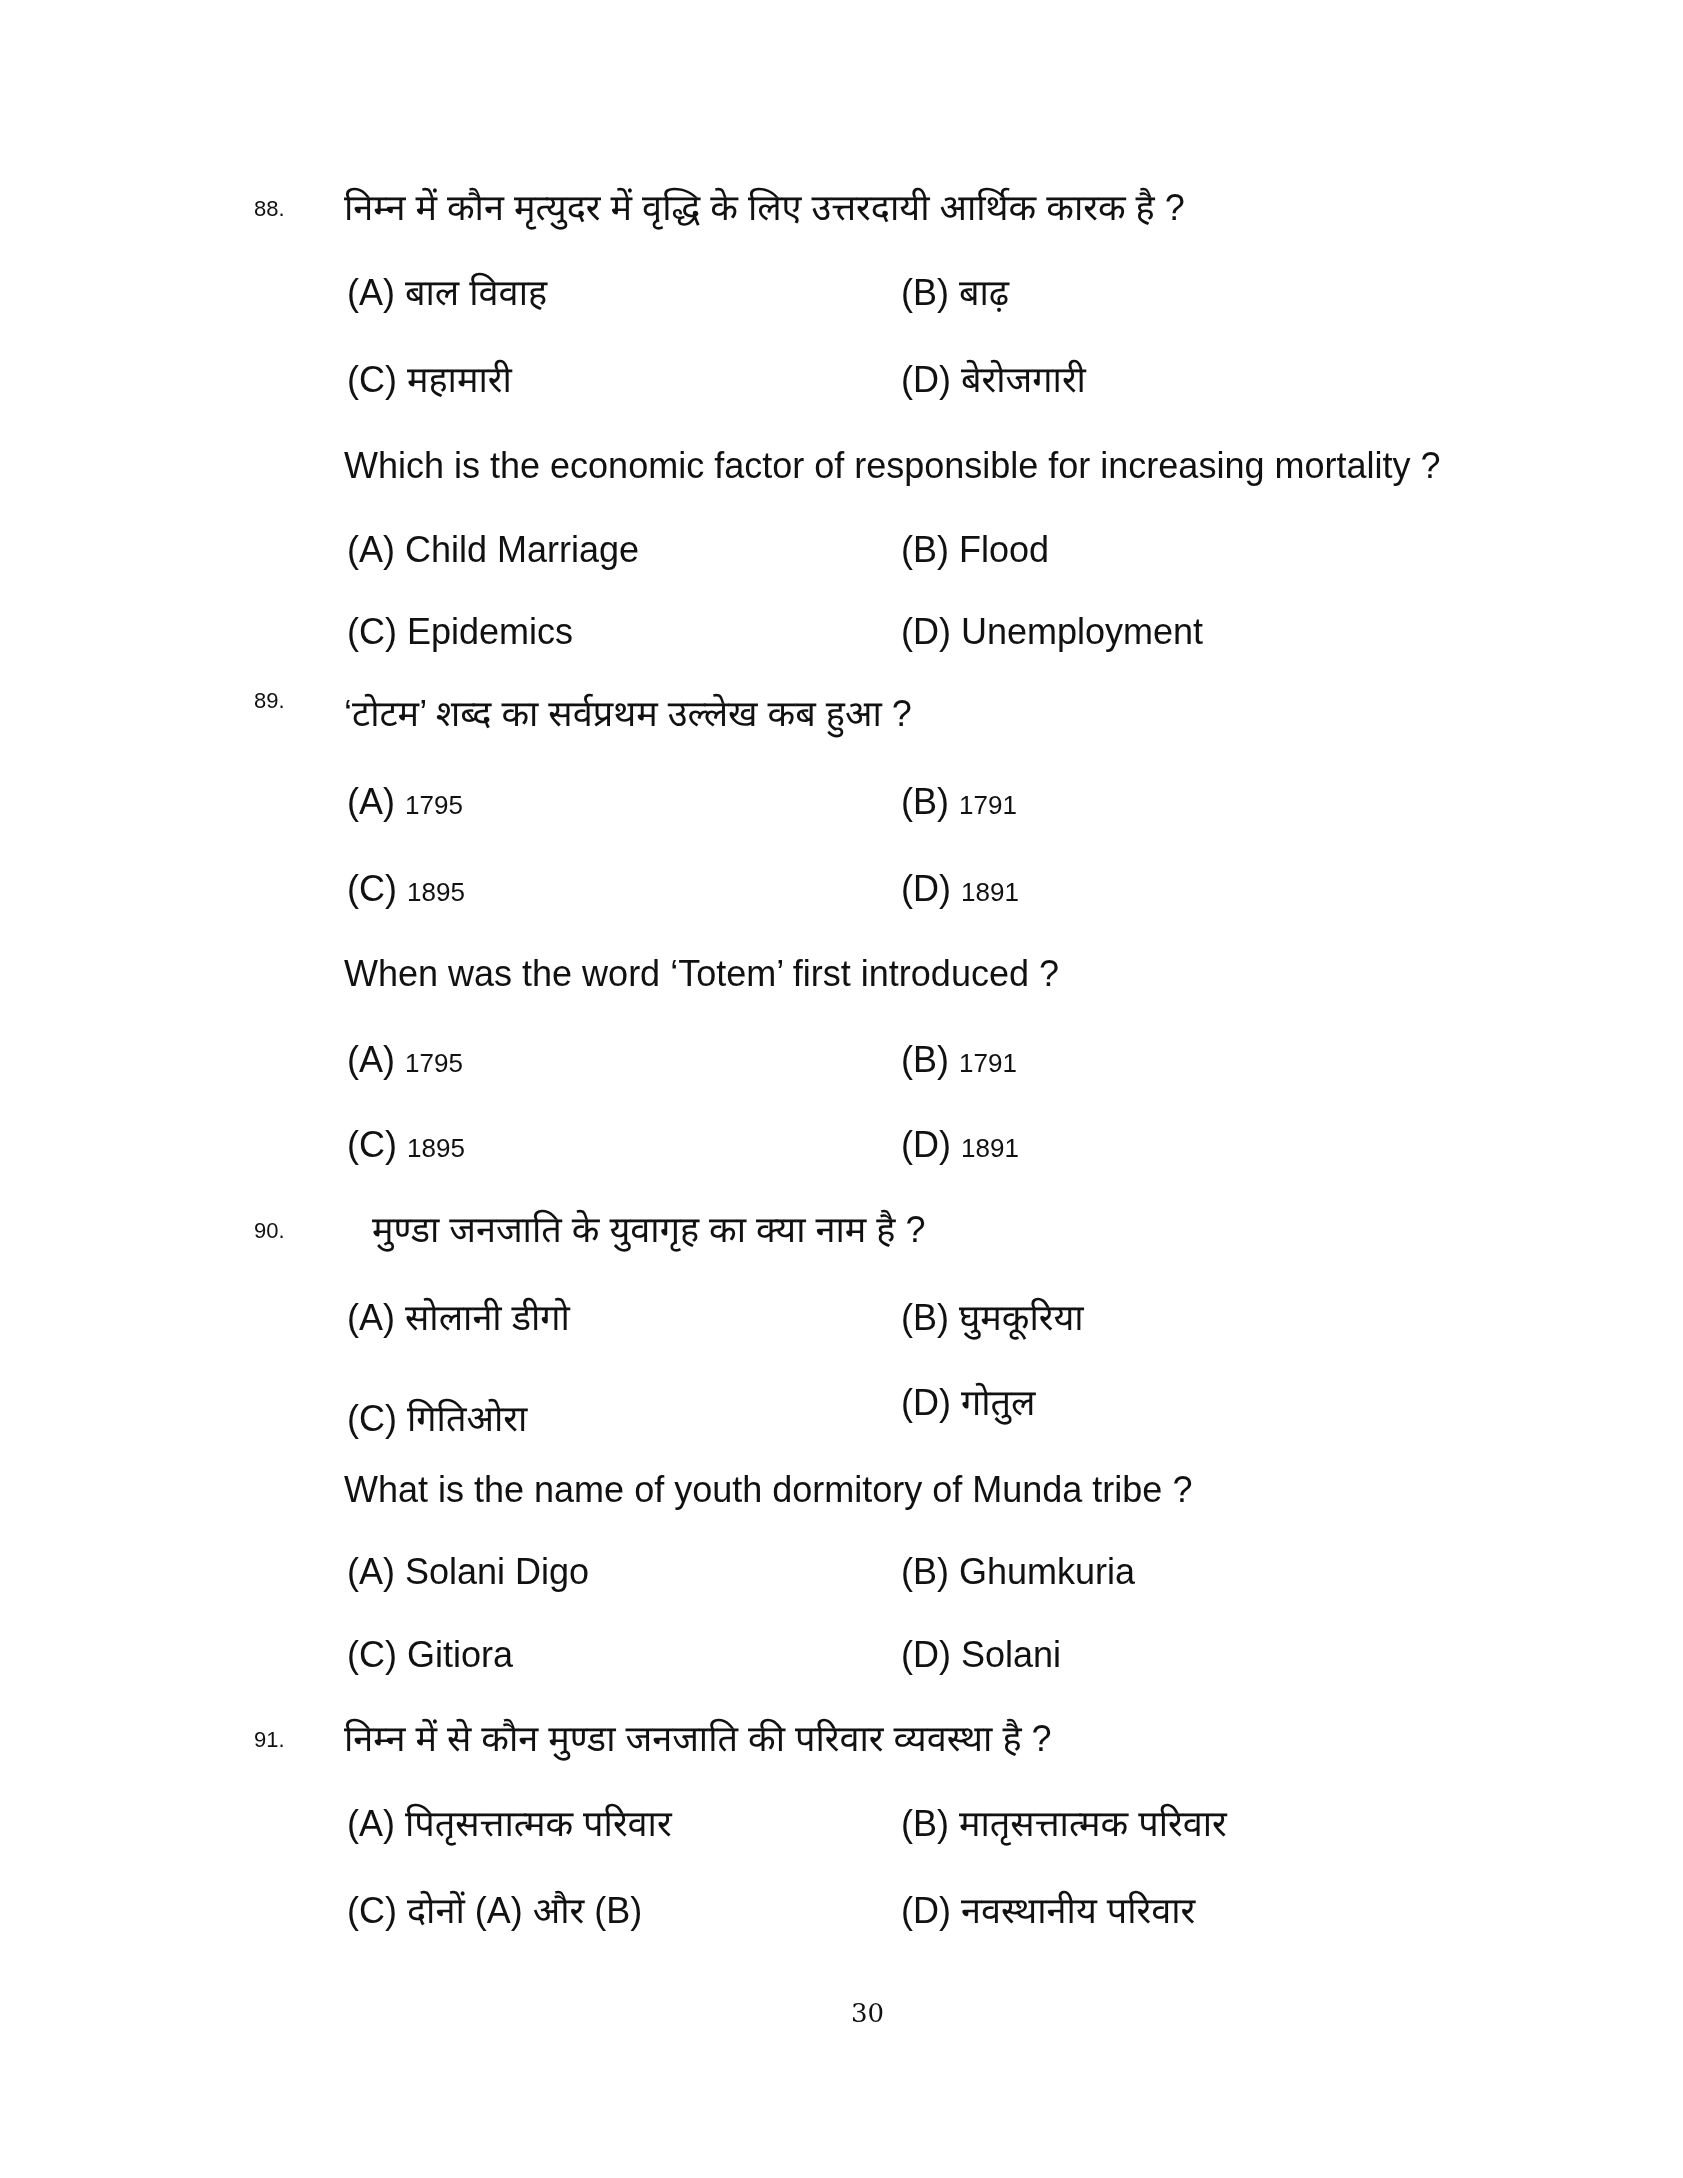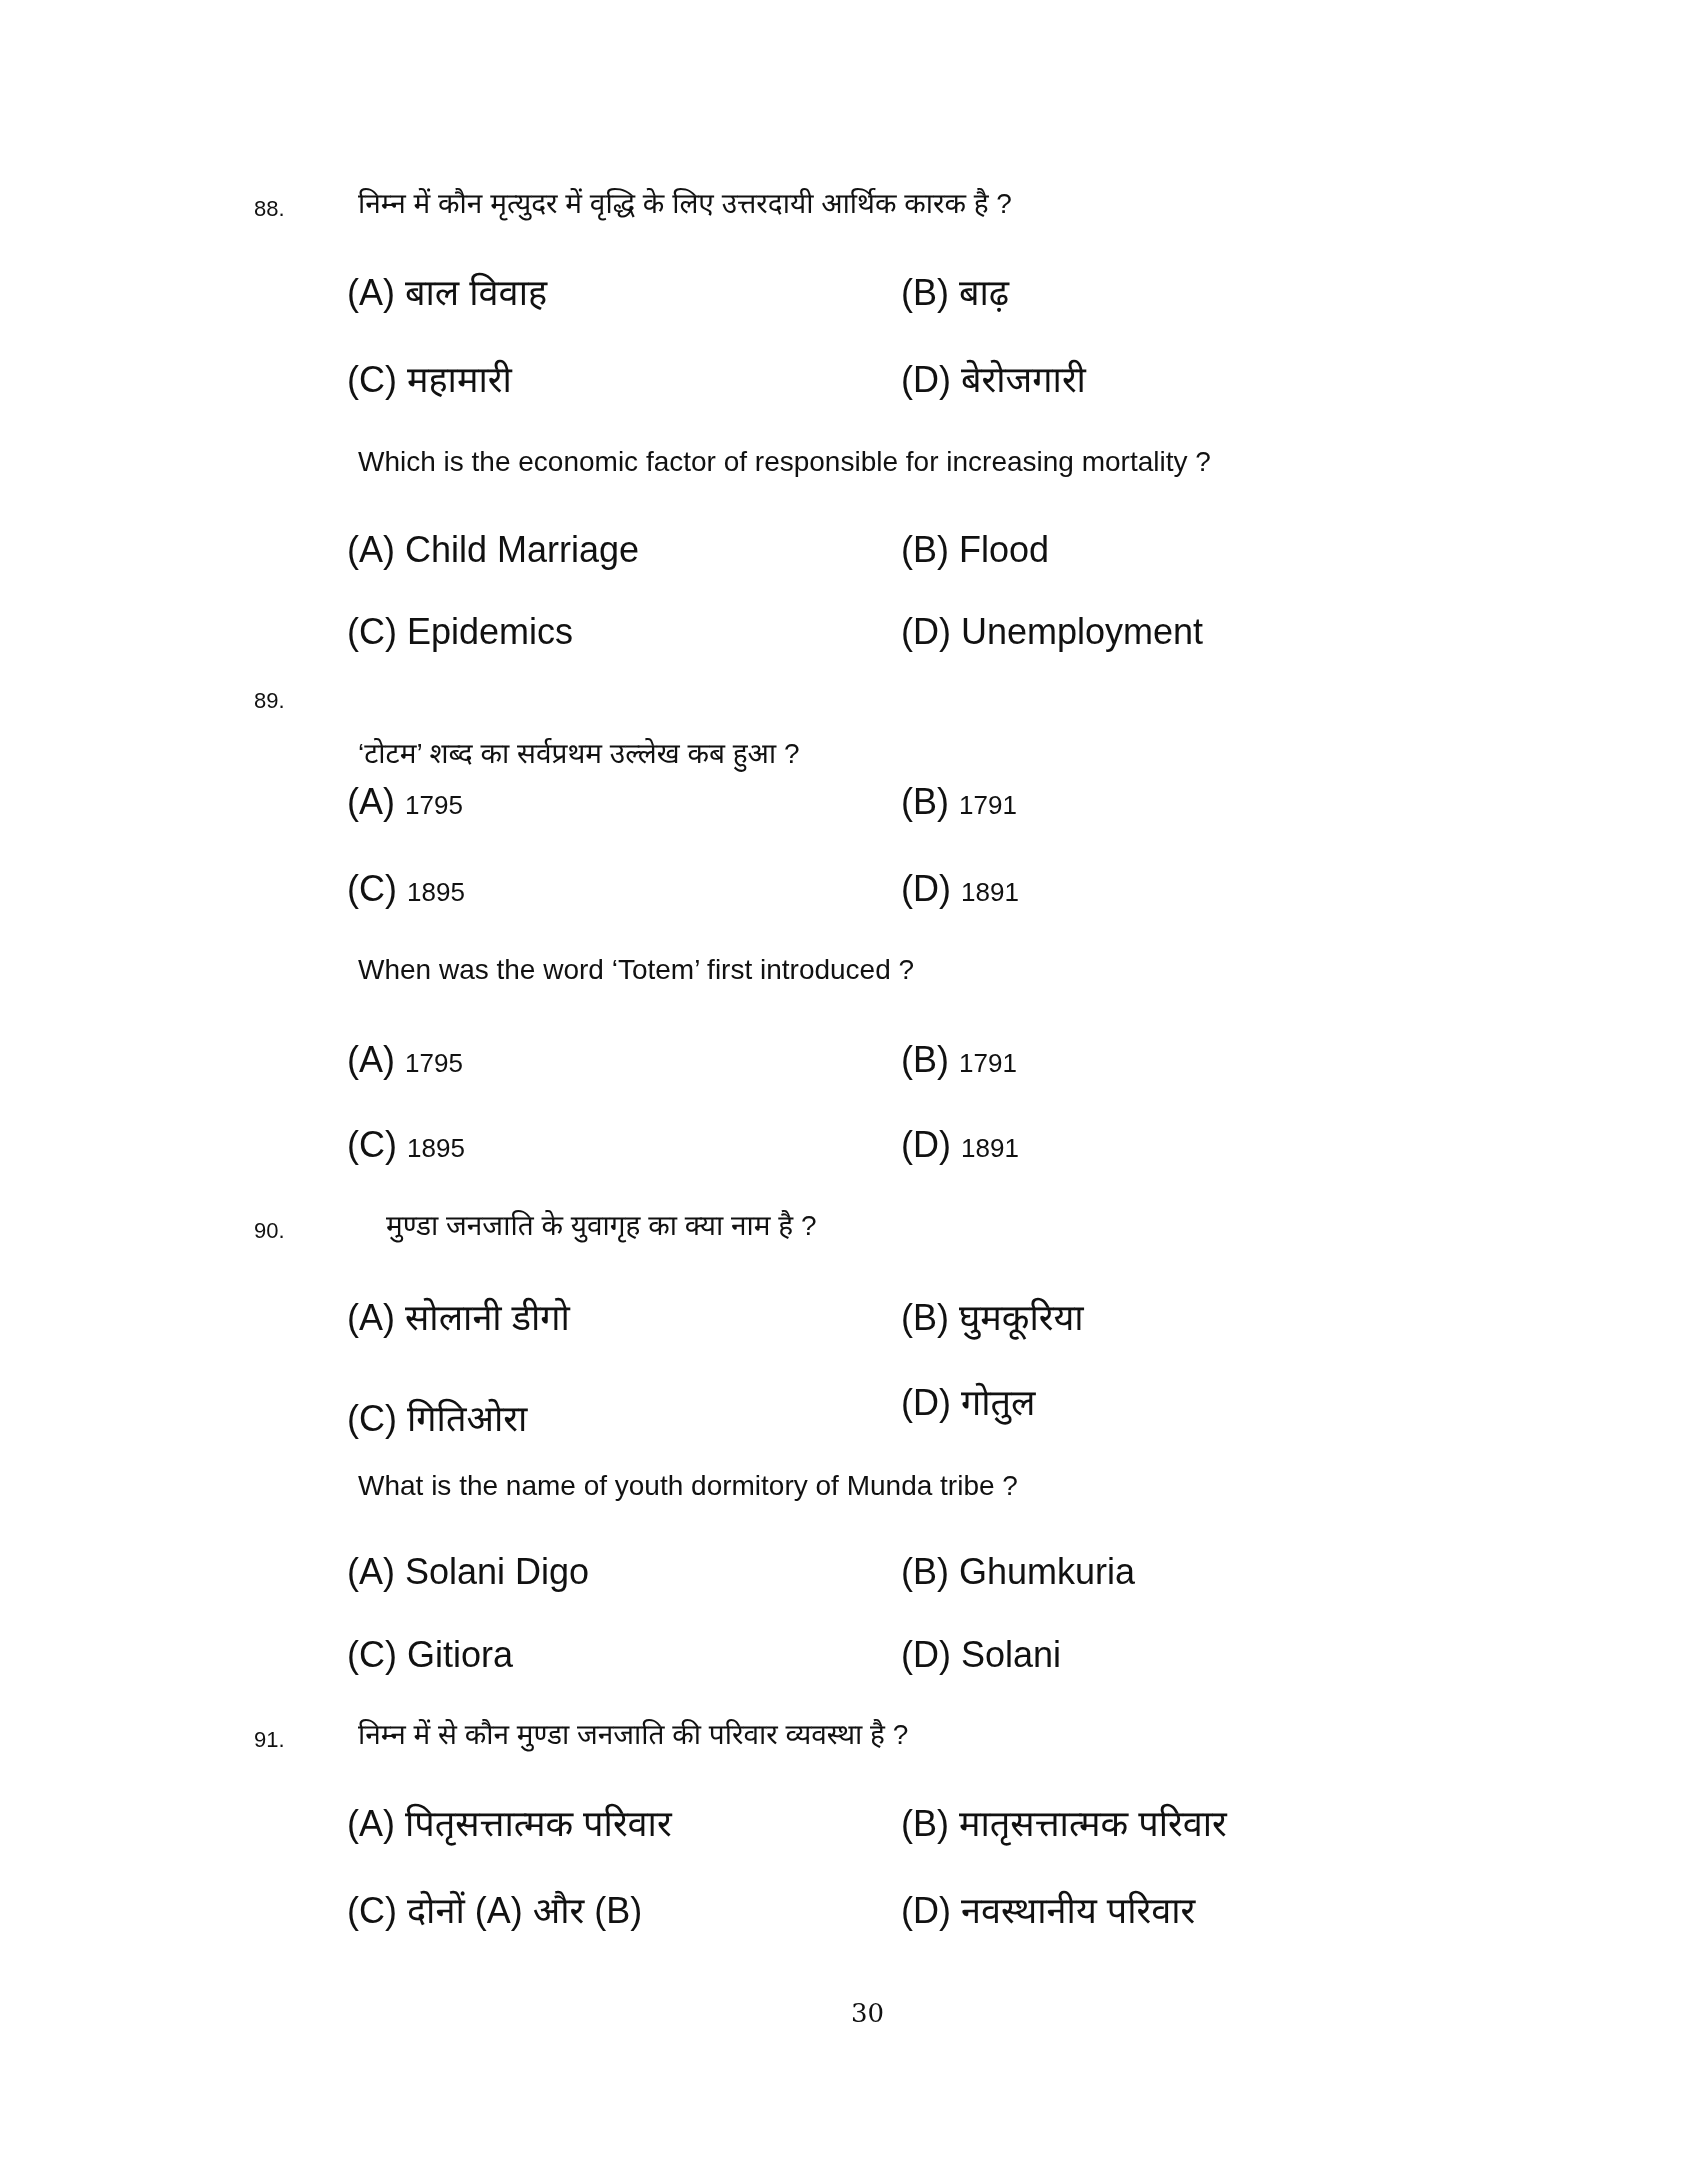--- a/index.html
+++ b/index.html
@@ -1,20 +1,20 @@
 <!DOCTYPE html>
 <html><head>
 <meta charset="utf-8">
 <style>
   html, body { margin:0; padding:0; background:#ffffff; }
   body { width:1683px; height:2178px; position:relative; overflow:hidden;
          font-family:"Liberation Sans", "DejaVu Sans", sans-serif; color:#111; }
   .line { position:absolute; white-space:nowrap; line-height:1; }
   .qnum { font-size:22px; left:254px; }
-  .qtext { font-size:28px; left:358px; }
+  .qtext { font-size:36px; left:344px; }
   .opt { font-size:36px; }
   .colA { left:347px; }
   .colB { left:901px; }
   .small { font-size:26px; }
   .pagenum { font-family:"DejaVu Serif", serif; font-size:26px; left:0; width:1735px; text-align:center; }
 </style>
 </head>
 <body>
 
 <div class="line qnum" style="top:198px;">88.</div>
@@ -23,21 +23,21 @@
 <div class="line opt colB" style="top:275px;">(B) बाढ़</div>
 <div class="line opt colA" style="top:362px;">(C) महामारी</div>
 <div class="line opt colB" style="top:362px;">(D) बेरोजगारी</div>
 <div class="line qtext" style="top:448px;">Which is the economic factor of responsible for increasing mortality ?</div>
 <div class="line opt colA" style="top:532px;">(A) Child Marriage</div>
 <div class="line opt colB" style="top:532px;">(B) Flood</div>
 <div class="line opt colA" style="top:614px;">(C) Epidemics</div>
 <div class="line opt colB" style="top:614px;">(D) Unemployment</div>
 
 <div class="line qnum" style="top:690px;">89.</div>
-<div class="line qtext" style="top:696px;margin-top:44px;">‘टोटम’ शब्द का सर्वप्रथम उल्लेख कब हुआ ?</div>
+<div class="line qtext" style="top:696px;">‘टोटम’ शब्द का सर्वप्रथम उल्लेख कब हुआ ?</div>
 <div class="line opt colA" style="top:784px;"><span>(A)</span> <span class="small">1795</span></div>
 <div class="line opt colB" style="top:784px;"><span>(B)</span> <span class="small">1791</span></div>
 <div class="line opt colA" style="top:871px;"><span>(C)</span> <span class="small">1895</span></div>
 <div class="line opt colB" style="top:871px;"><span>(D)</span> <span class="small">1891</span></div>
 <div class="line qtext" style="top:956px;">When was the word ‘Totem’ first introduced ?</div>
 <div class="line opt colA" style="top:1042px;"><span>(A)</span> <span class="small">1795</span></div>
 <div class="line opt colB" style="top:1042px;"><span>(B)</span> <span class="small">1791</span></div>
 <div class="line opt colA" style="top:1127px;"><span>(C)</span> <span class="small">1895</span></div>
 <div class="line opt colB" style="top:1127px;"><span>(D)</span> <span class="small">1891</span></div>
 

